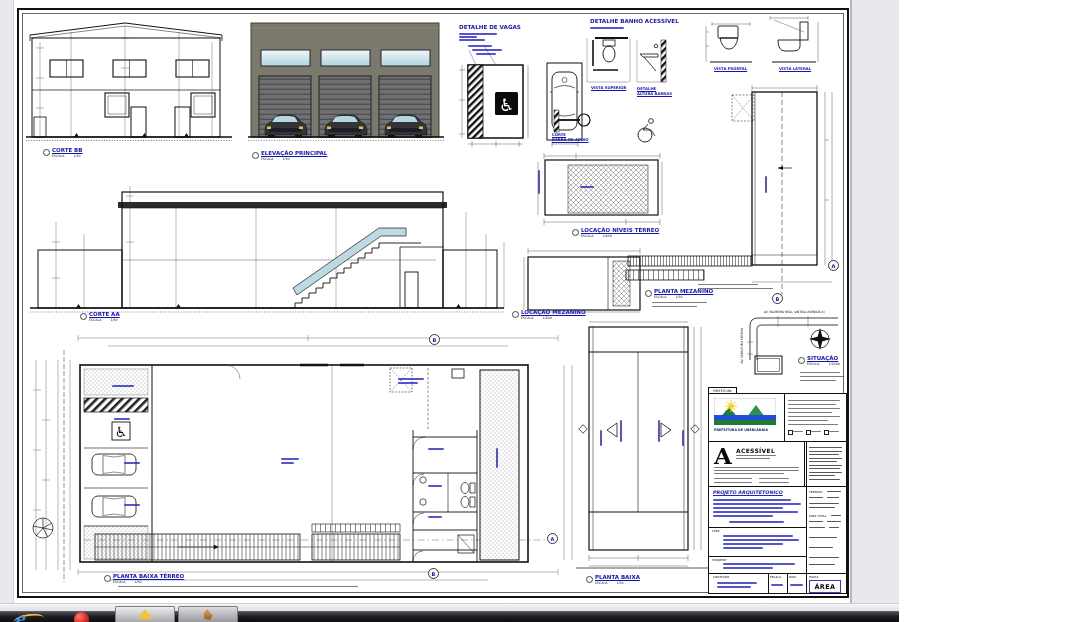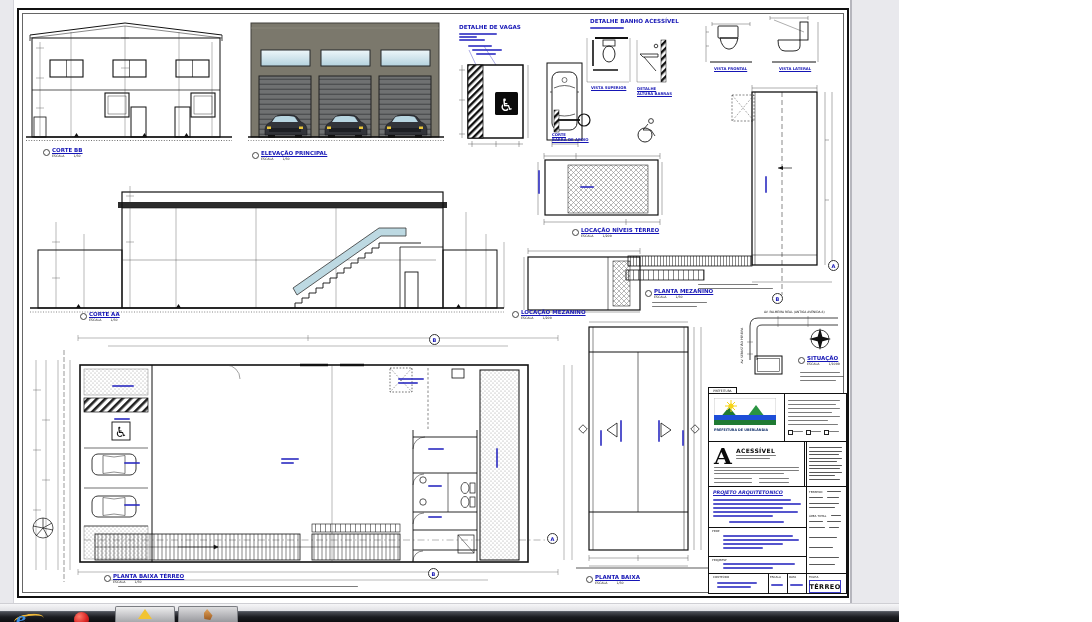--- a/index.html
+++ b/index.html
@@ -650,21 +650,21 @@
     <div class="mbg" style="left:100px;top:170px;width:26px;background:#111"></div>
 
     <div class="tb-lab" style="left:4px;top:181px">CONTEÚDO</div>
     <div class="mb" style="left:8px;top:188px;width:40px"></div>
     <div class="mb" style="left:8px;top:192px;width:34px"></div>
     <div class="tb-lab" style="left:61px;top:181px">ESCALA</div>
     <div class="mb" style="left:62px;top:190px;width:12px"></div>
     <div class="tb-lab" style="left:80px;top:181px">DATA</div>
     <div class="mb" style="left:81px;top:190px;width:13px"></div>
     <div class="tb-lab" style="left:100px;top:181px">FOLHA</div>
-    <div class="unica-box" style="left:100px;top:186px;width:30px;height:11px">TÉRREO</div>
+    <div class="unica-box" style="left:100px;top:186px;width:30px;height:11px">ÁREA</div>
   </div>
 
   <div class="taskbar"></div>
   <div class="ie-swoosh"></div>
   <div class="ie-e">e</div>
   <div class="red-orb"></div>
   <div class="tb-btn" style="left:115px;width:58px;background:linear-gradient(#ededee,#a3a4a8)">
     <div class="tri"></div>
   </div>
   <div class="tb-btn" style="left:178px;width:58px;background:linear-gradient(#dcdcde,#94959a)">

